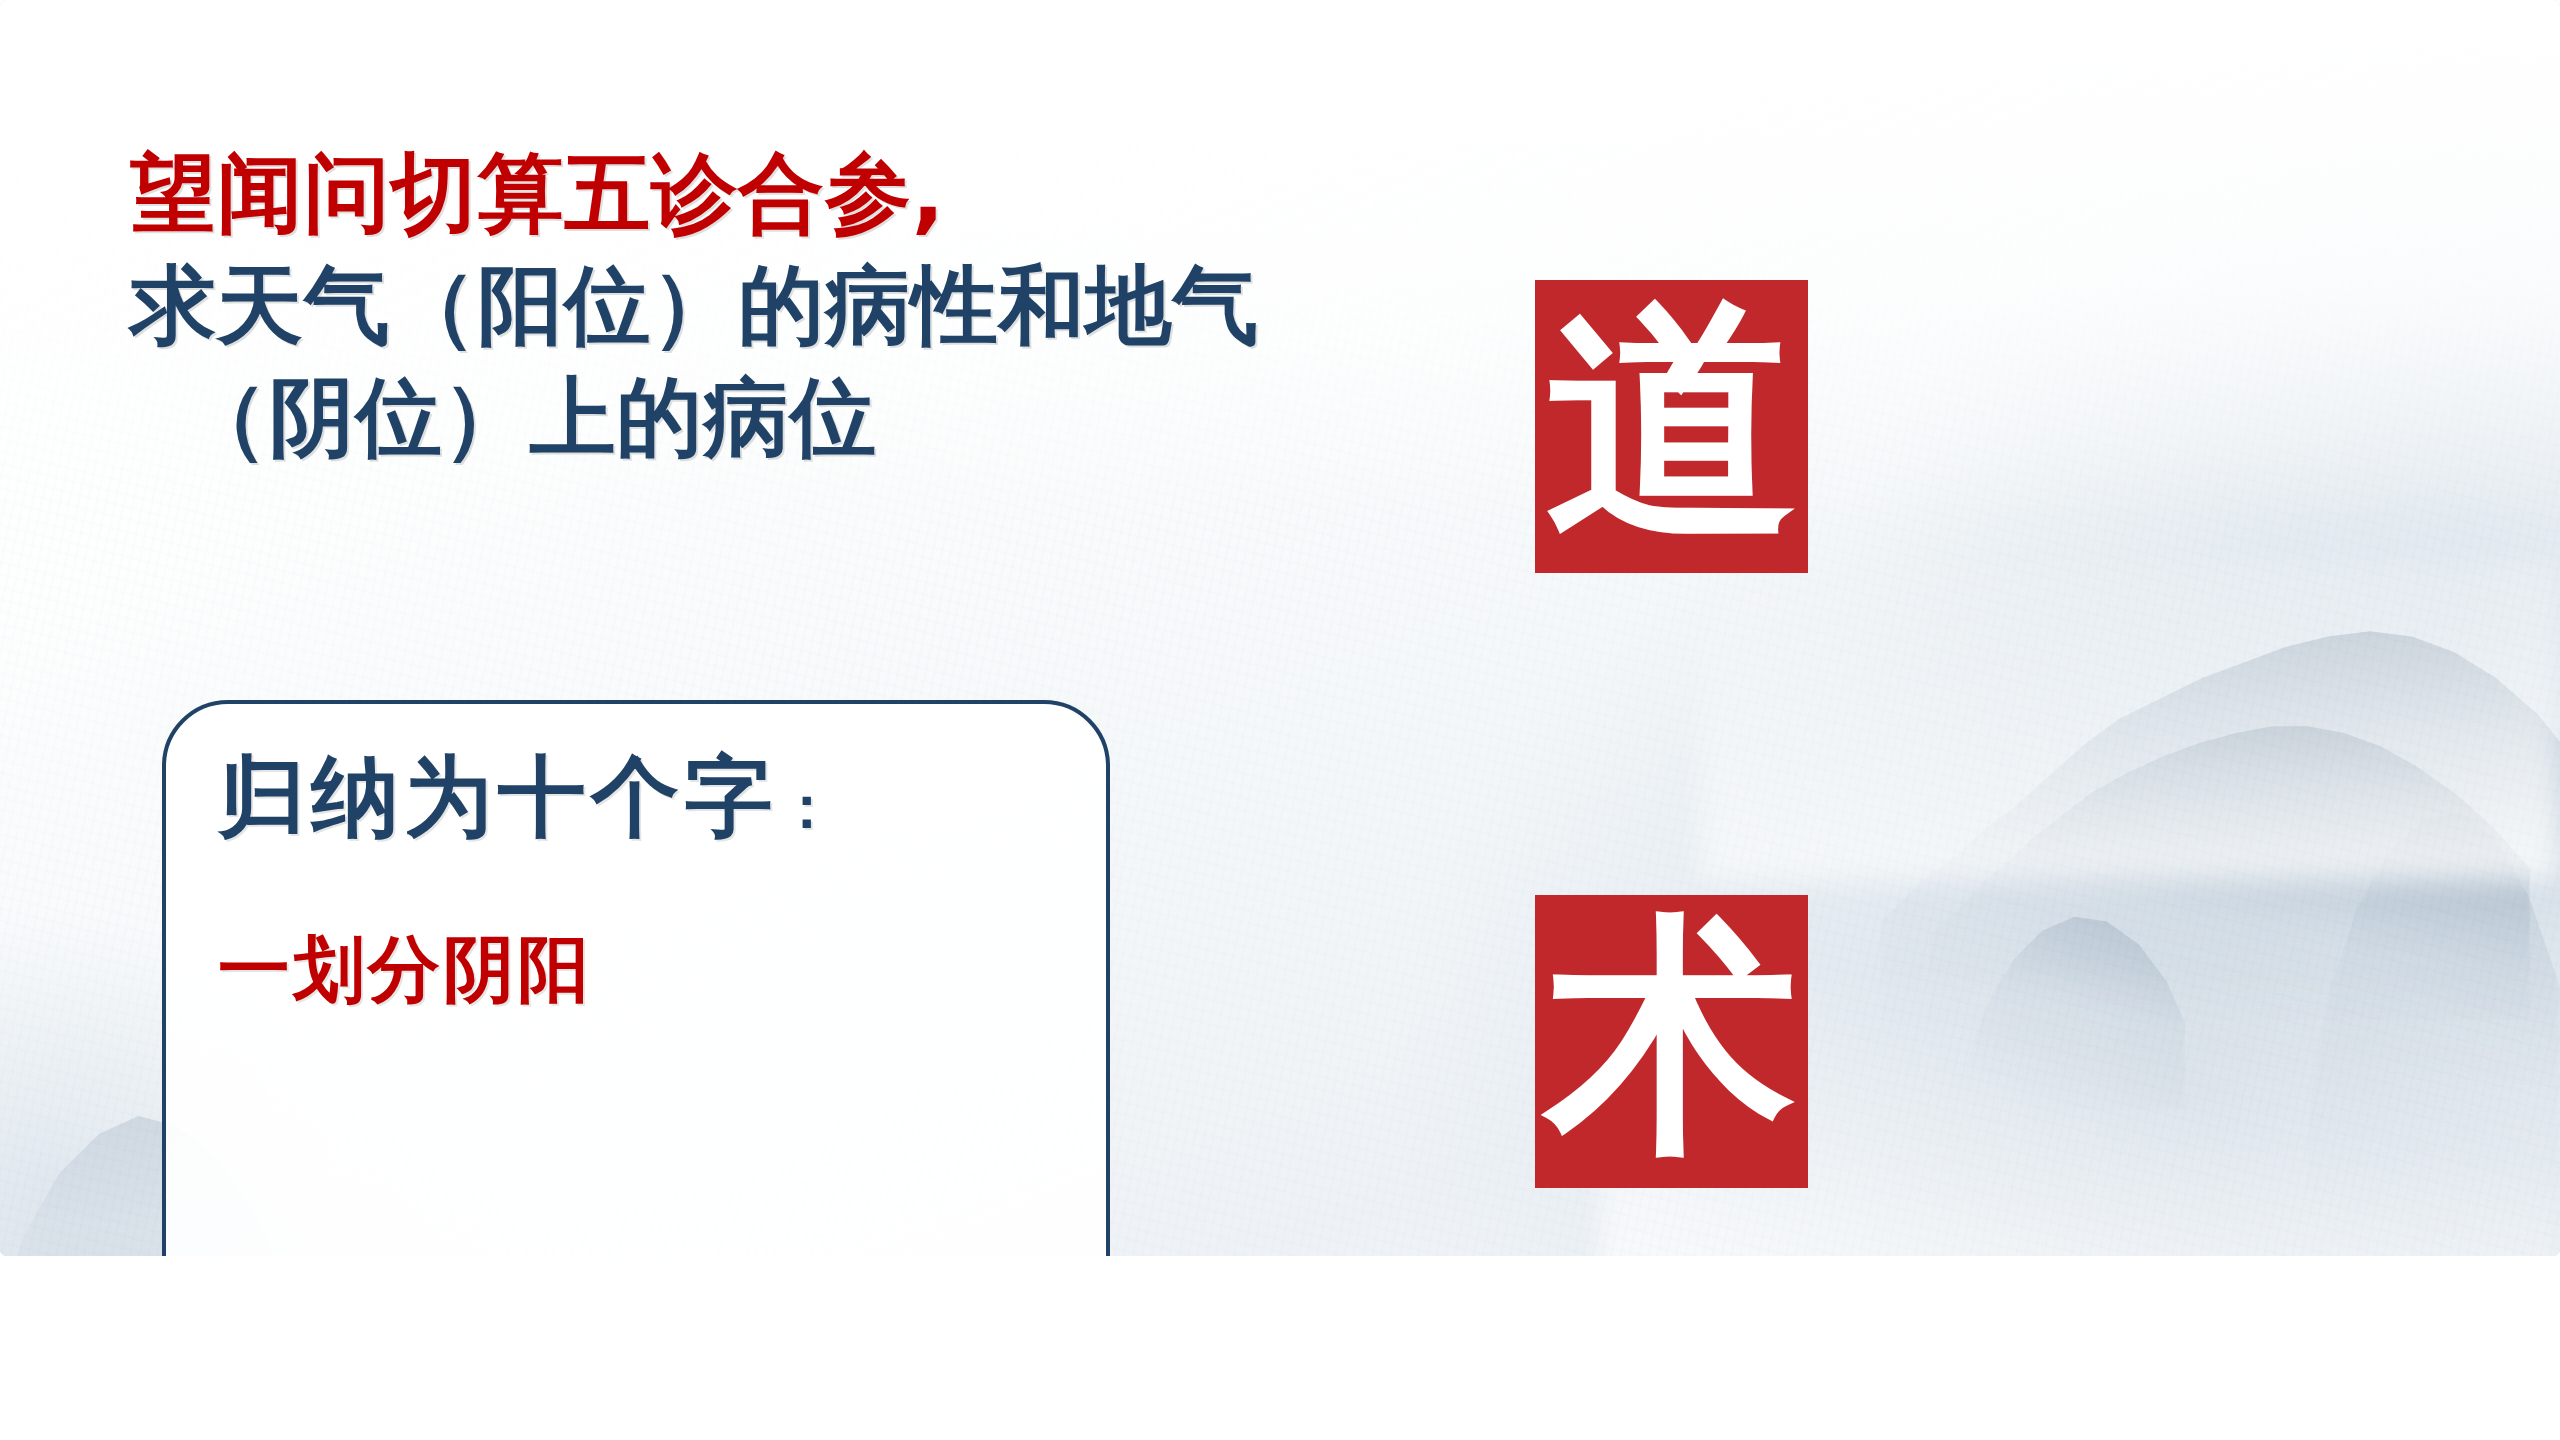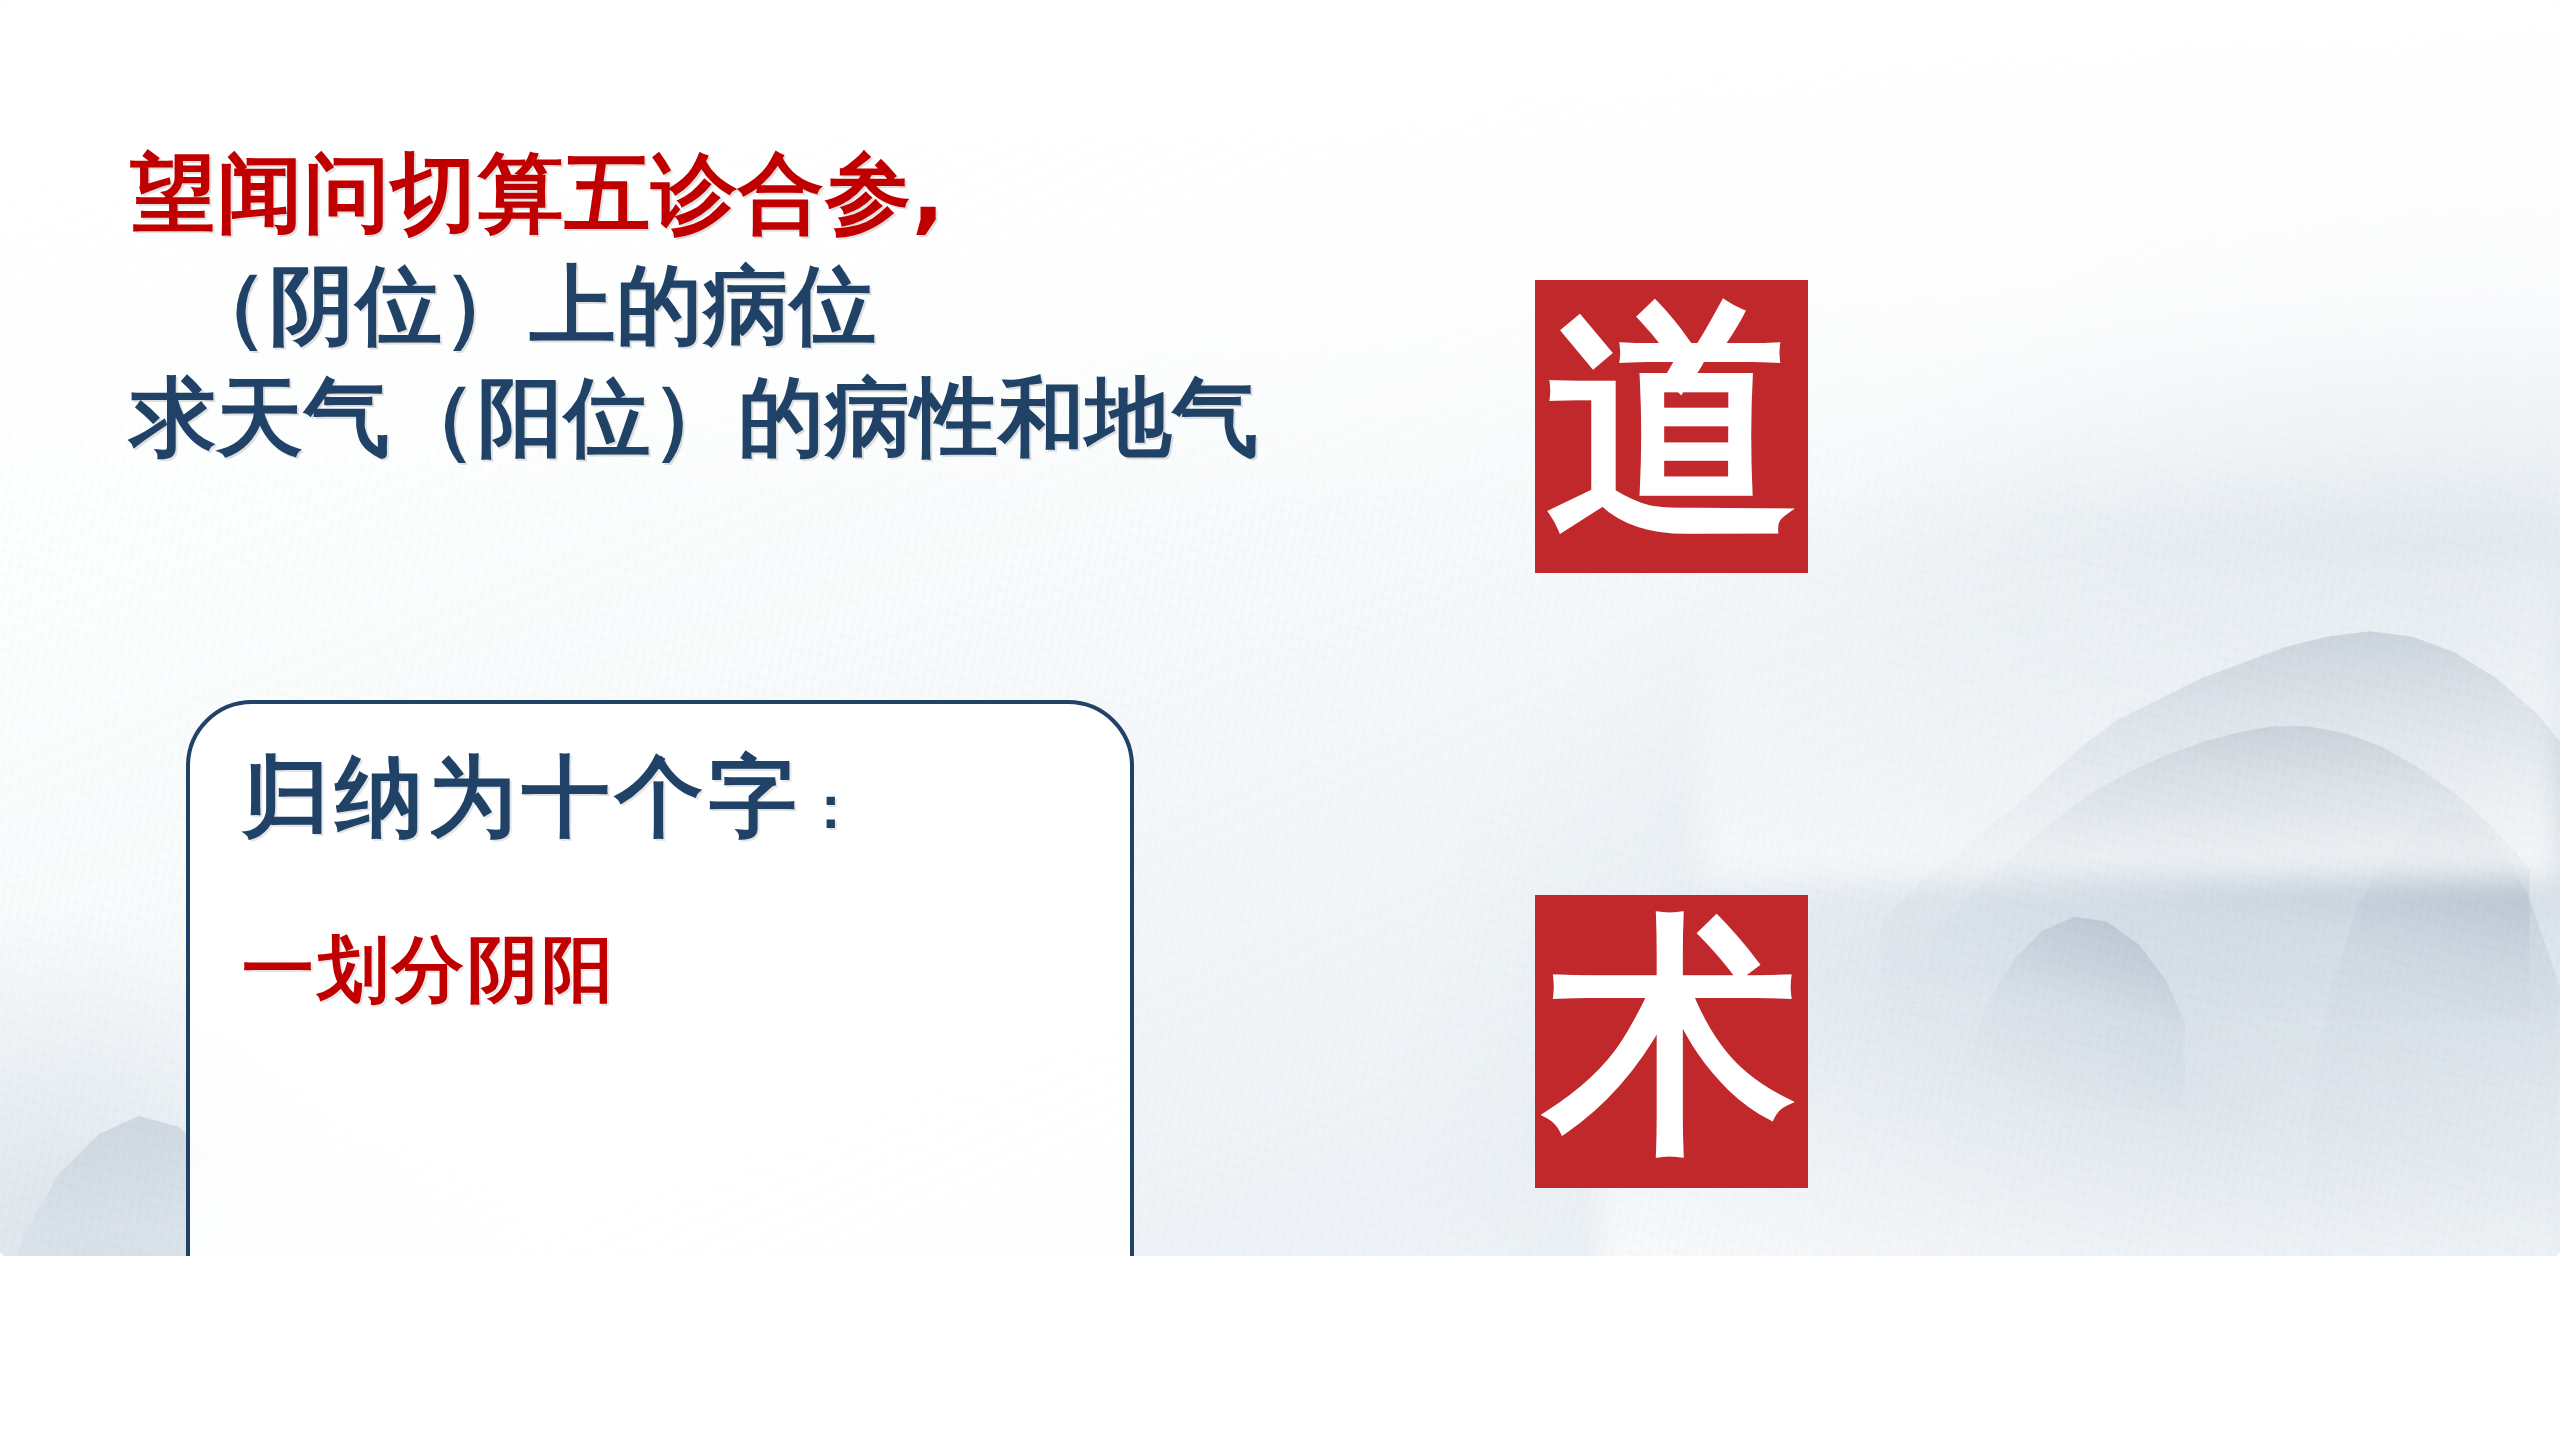--- a/index.html
+++ b/index.html
@@ -118,21 +118,20 @@
     position: absolute;
     left: 162px;
     top: 700px;
     width: 948px;
     height: 672px;
     box-sizing: border-box;
     border: 4px solid #1F4266;
     border-radius: 66px;
     background: rgba(255,255,255,0.92);
     padding: 42px 8px 0 52px;
-    margin-left: 24px;
   }
   .co-line {
     font-weight: 700;
     white-space: nowrap;
     text-shadow: 2px 2px 0 rgba(0,0,0,0.10);
   }
   .co-heading {
     color: #1F4266;
     font-size: 88px;
     letter-spacing: 0.06em;
@@ -182,22 +181,22 @@
   <div class="mtn-spur"></div>
   <div class="mtn-right-edge"></div>
   <div class="mtn-left-small"></div>
   <div class="mist-sweep"></div>
   <div class="mist-sweep2"></div>
   <div class="paper-grain"></div>
   <div class="top-white-wash"></div>
 
   <div class="headline">
     <div class="hl-line red">望闻问切算五诊合参,</div>
+    <div class="hl-line navy">求天气（阳位）的病性和地气</div>
     <div class="hl-line navy indent">（阴位）上的病位</div>
-    <div class="hl-line navy">求天气（阳位）的病性和地气</div>
   </div>
 
   <div class="callout">
     <div class="co-line co-heading"><span>归纳为十个字</span><span class="colon">：</span></div>
     <div class="co-gap-1"></div>
     <div class="co-line co-red">一划分阴阳</div>
     <div class="co-gap-2"></div>
   </div>
 
   <div class="seal seal-1">

